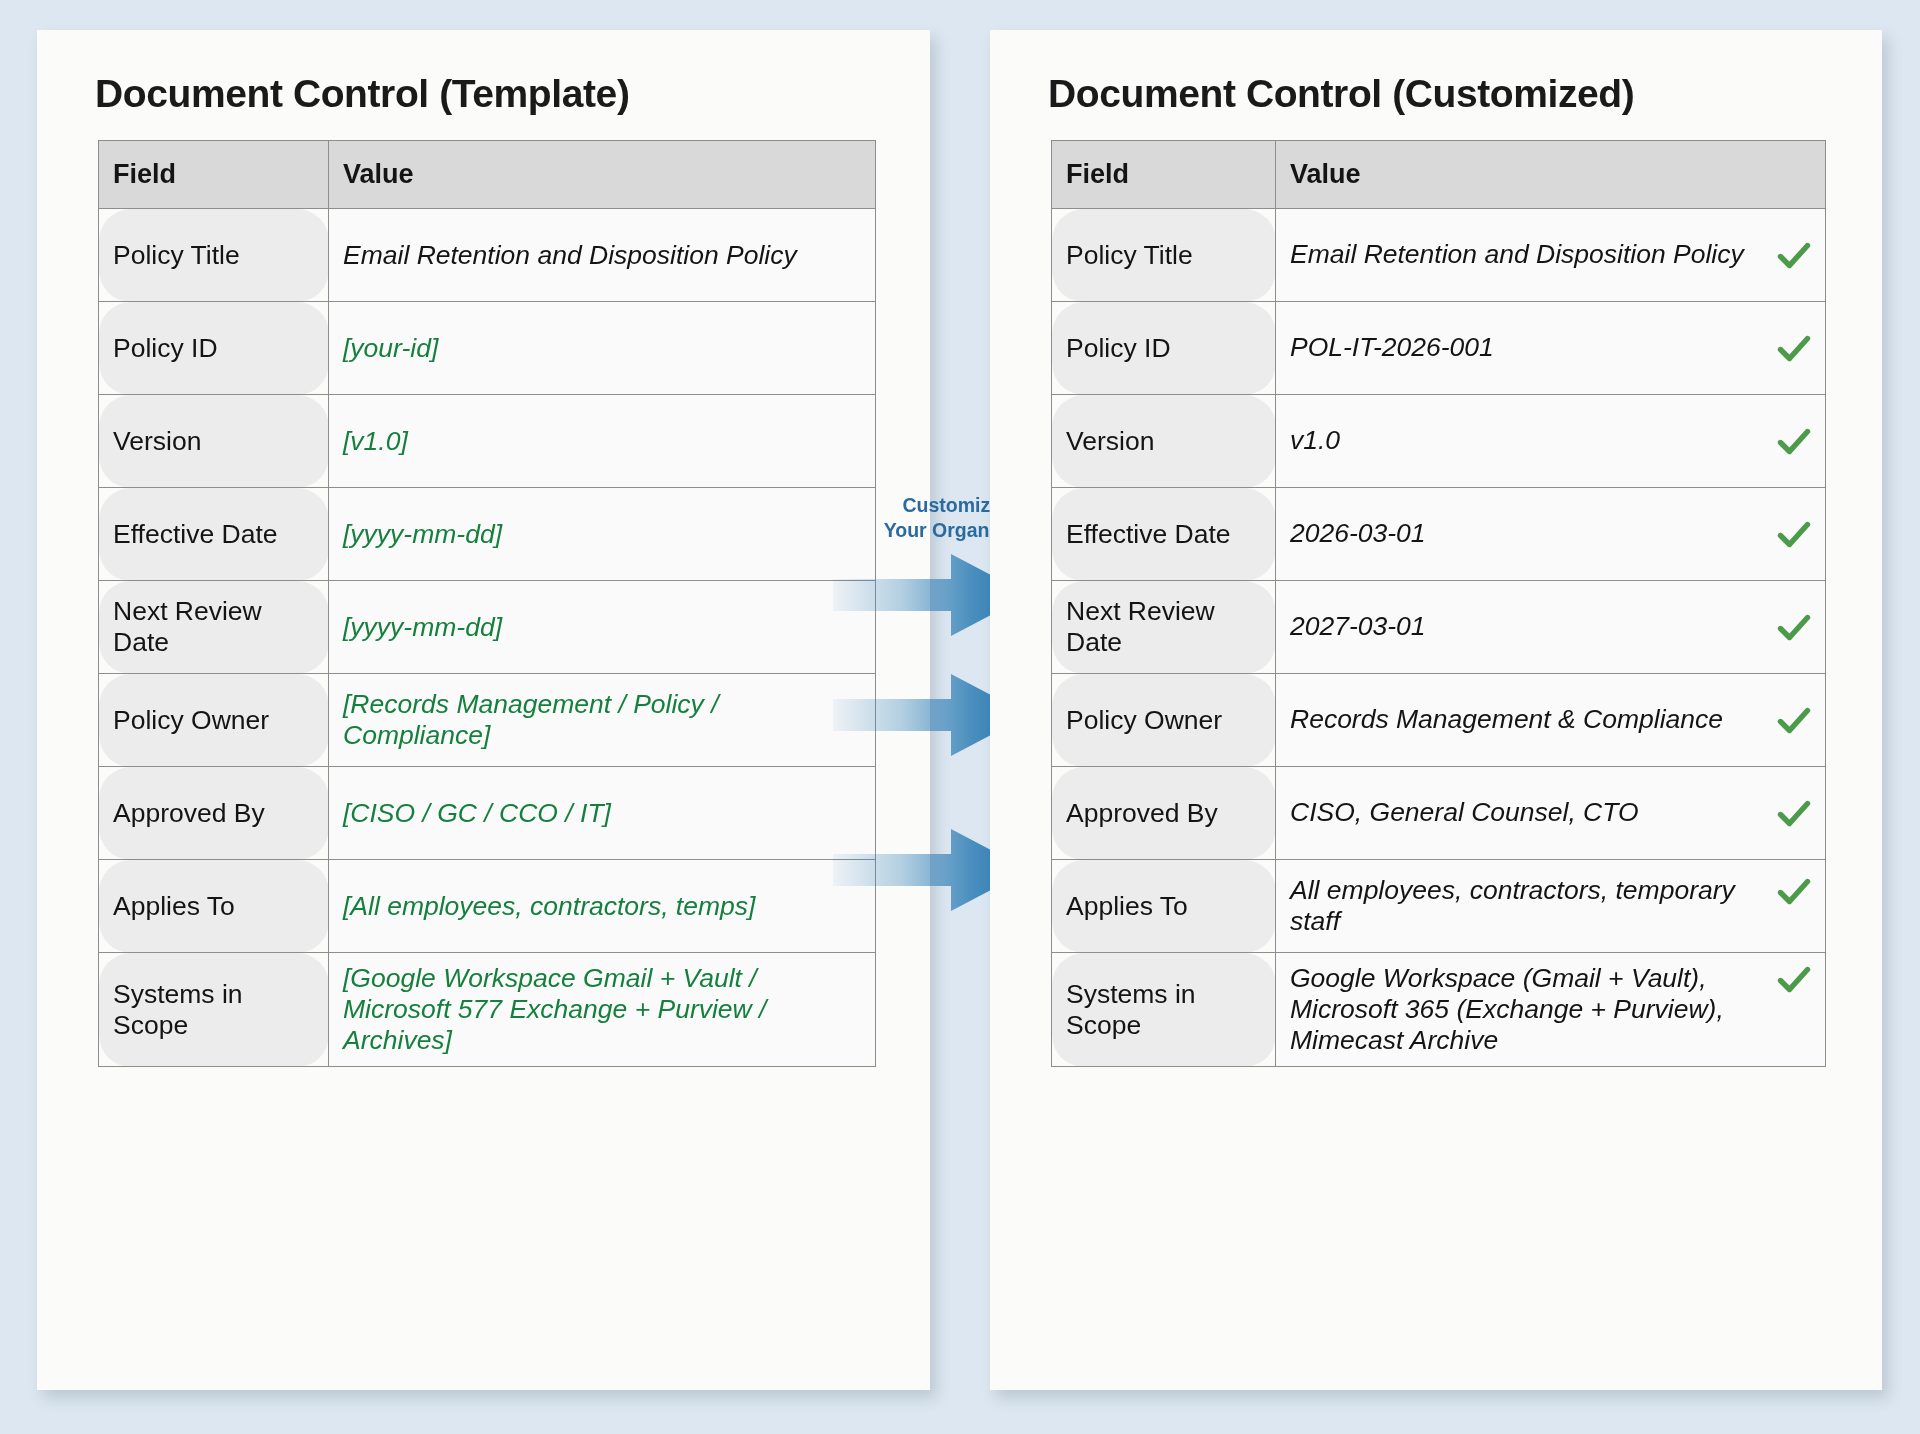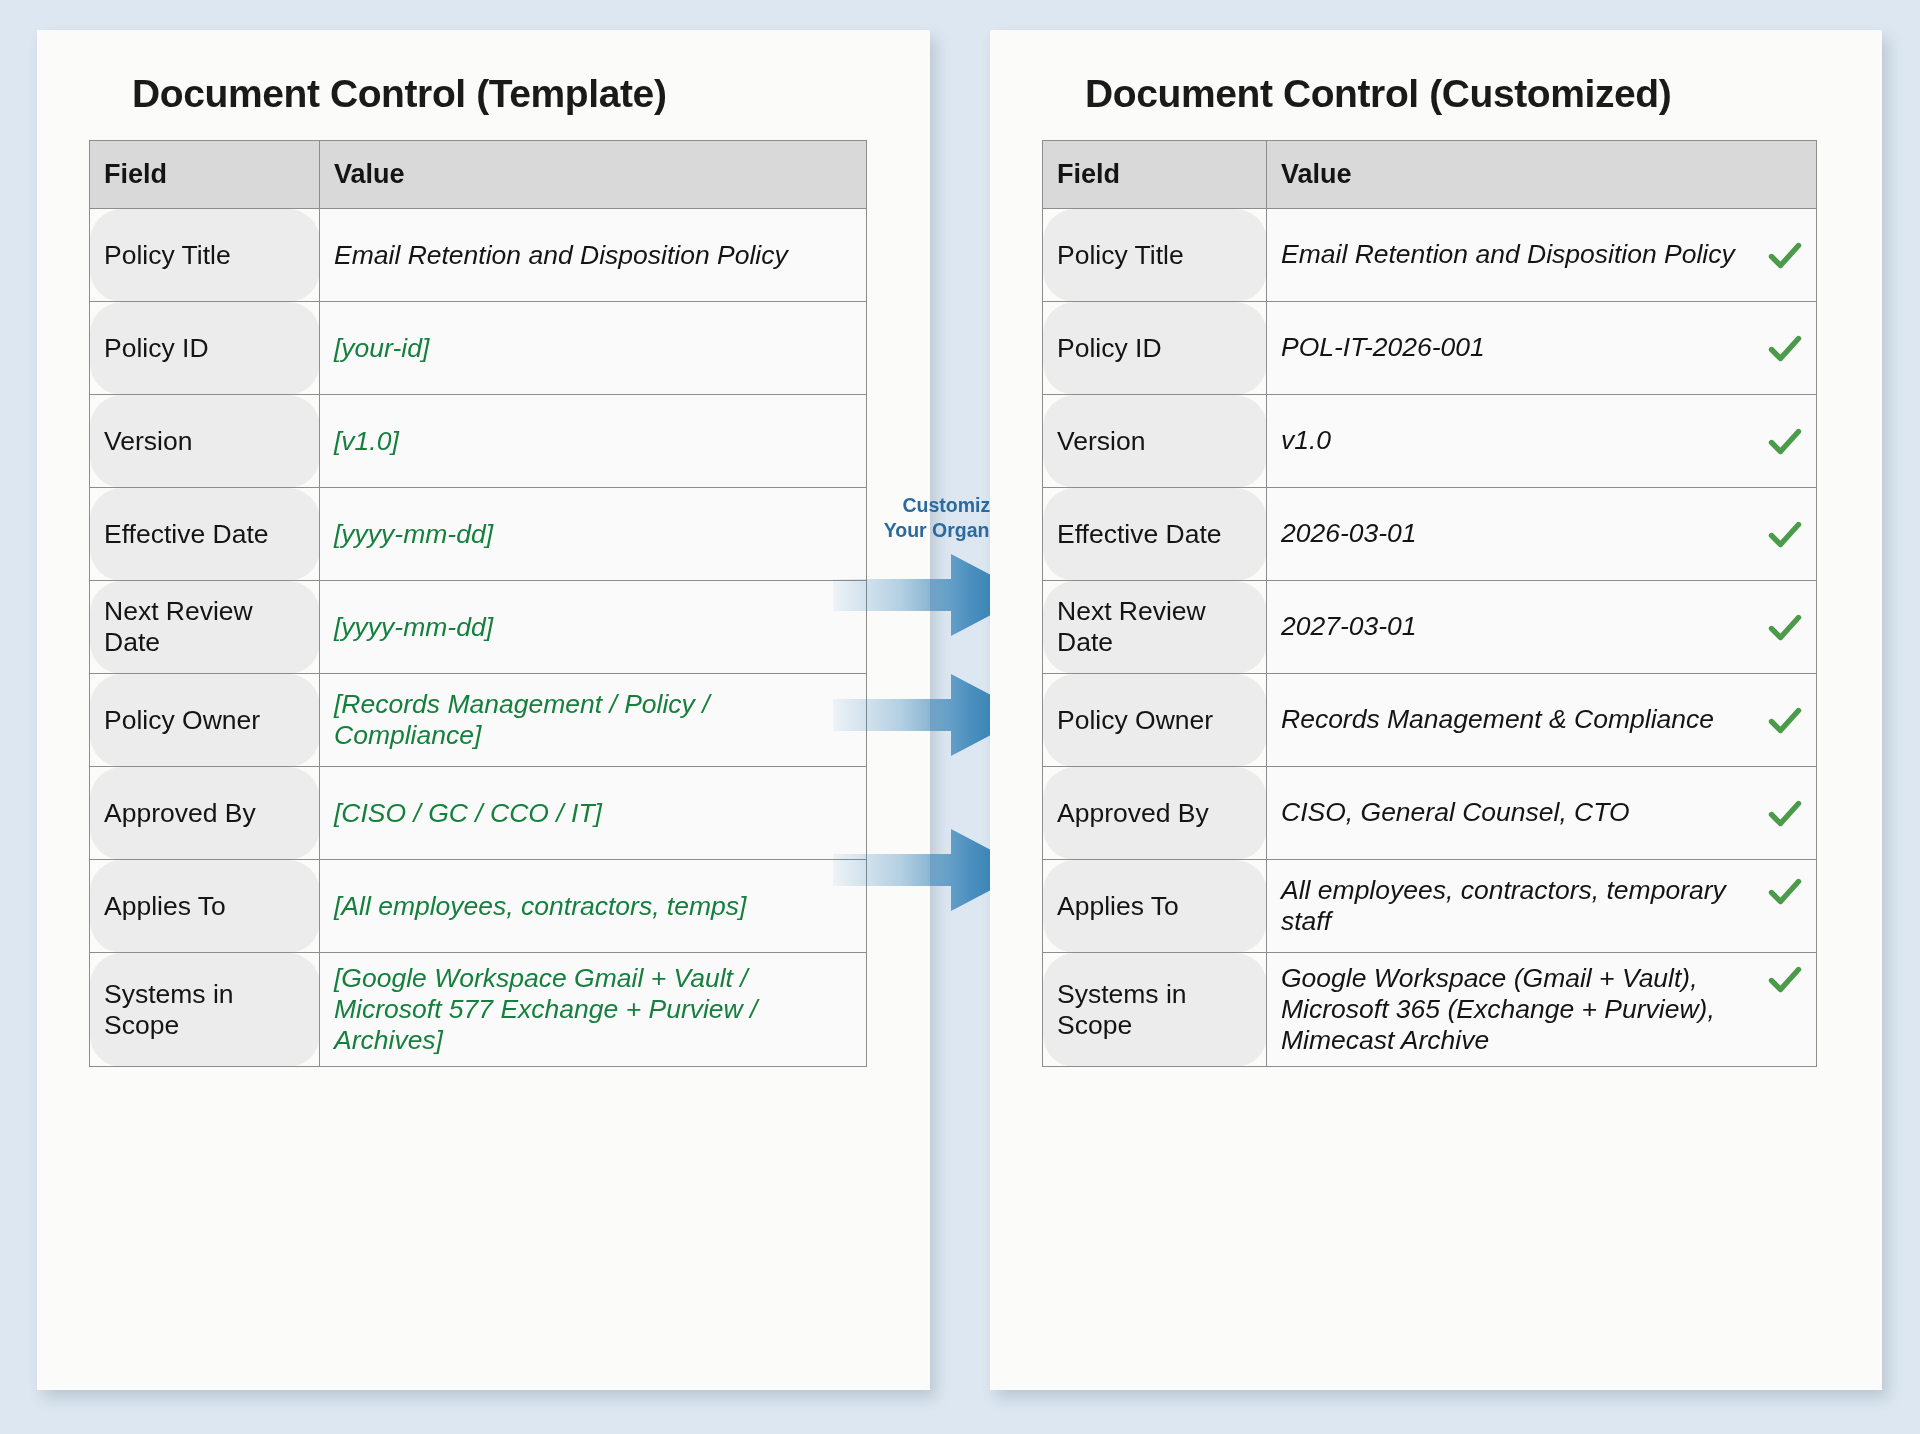--- a/index.html
+++ b/index.html
@@ -36,28 +36,27 @@
 
   .card-title {
     position: absolute;
     top: 42px;
     left: 58px;
     font-size: 39px;
     font-weight: bold;
     color: #1a1a1a;
     letter-spacing: -0.4px;
     white-space: nowrap;
-    margin-left: 37px;
   }
 
   
   .dc-table {
     position: absolute;
     top: 110px;
-    left: 52px;
+    left: 61px;
     border-collapse: collapse;
     table-layout: fixed;
     background: #fbfbfa;
   }
   .card-left  .dc-table { width: 778px; }
   .card-right .dc-table { width: 775px; }
 
   .dc-table th,
   .dc-table td {
     border: 1px solid #8d8d8d;

